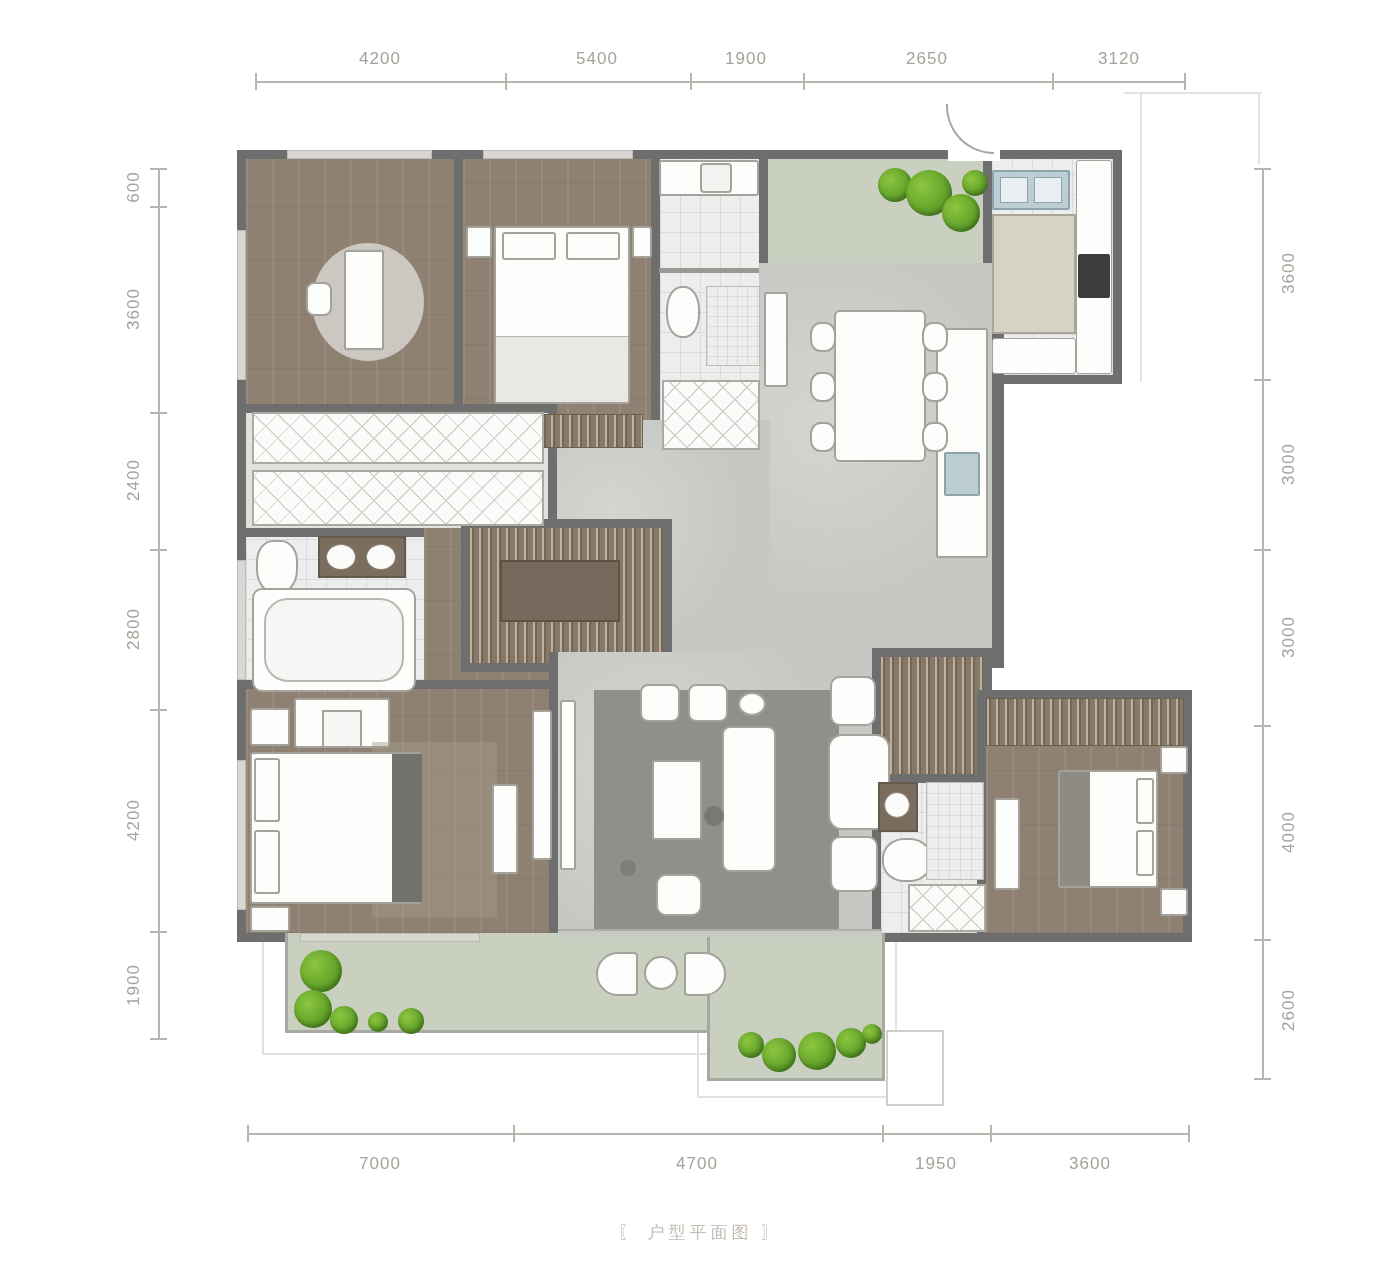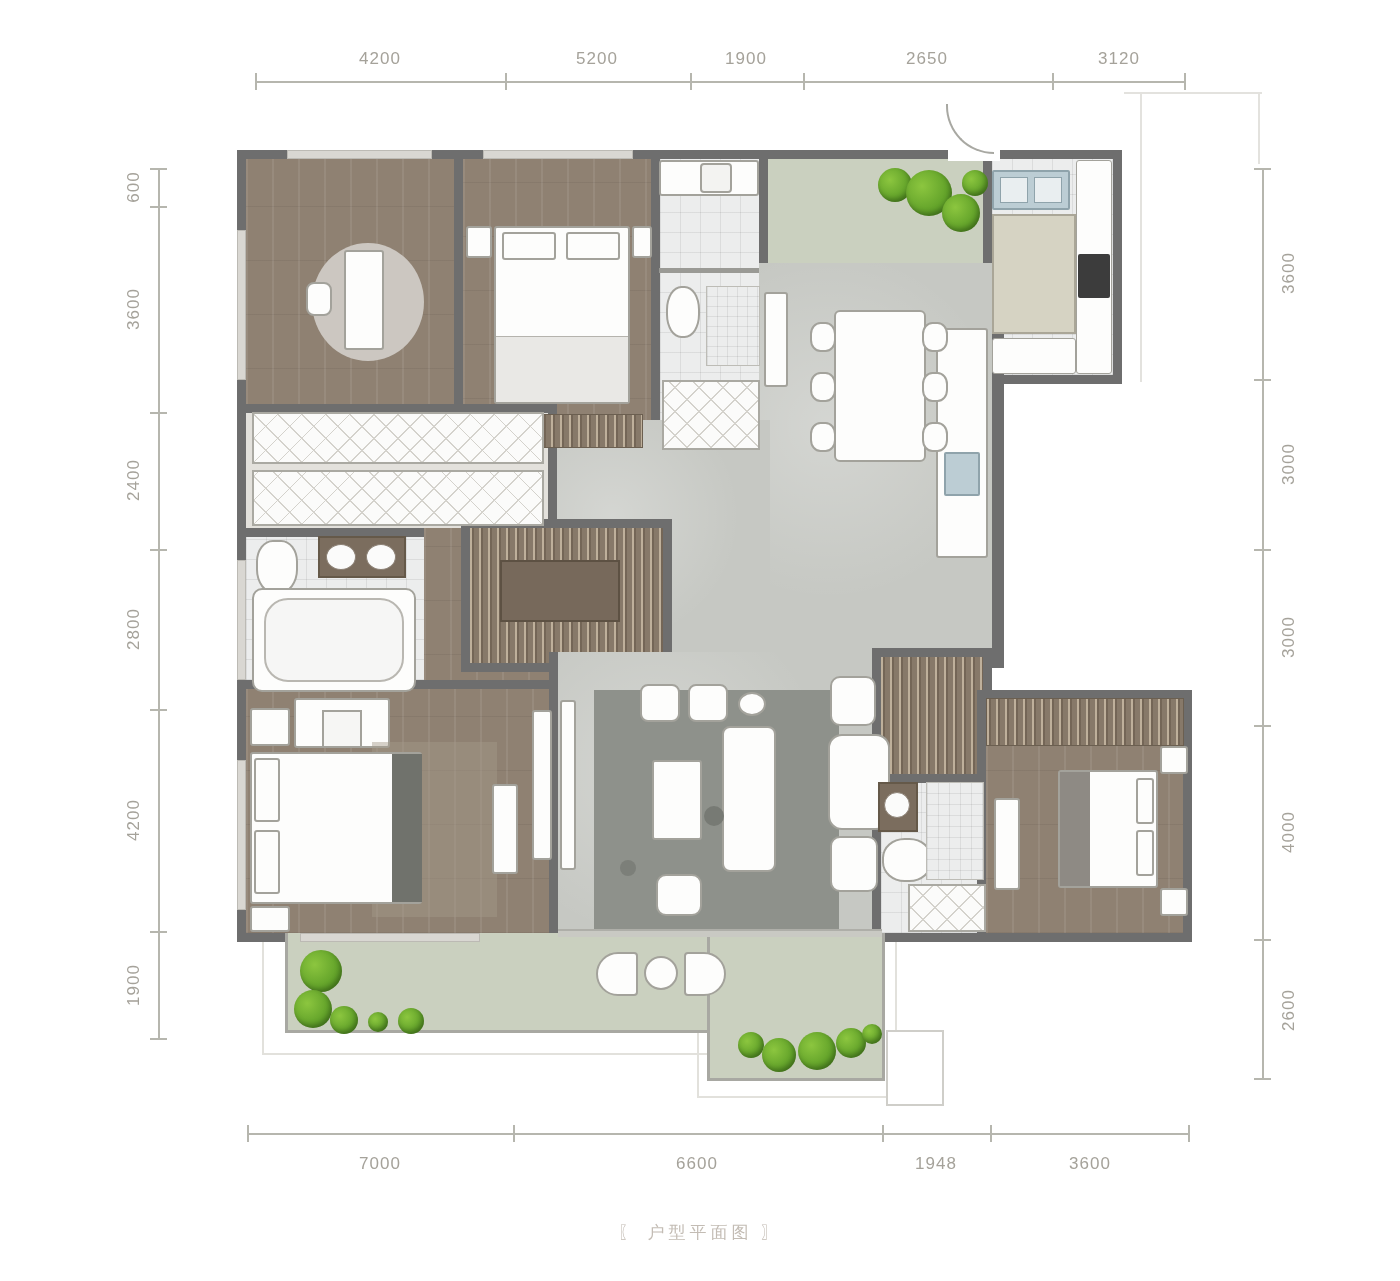--- a/index.html
+++ b/index.html
@@ -200,21 +200,21 @@
   <div class="abs arc" style="left:946px;top:104px;width:48px;height:50px;"></div>
 
   <div class="abs dline" style="left:255px;top:81px;width:931px;height:2px;"></div>
   <div class="abs dtick" style="left:255px;top:73px;width:2px;height:17px;"></div>
   <div class="abs dtick" style="left:505px;top:73px;width:2px;height:17px;"></div>
   <div class="abs dtick" style="left:690px;top:73px;width:2px;height:17px;"></div>
   <div class="abs dtick" style="left:803px;top:73px;width:2px;height:17px;"></div>
   <div class="abs dtick" style="left:1052px;top:73px;width:2px;height:17px;"></div>
   <div class="abs dtick" style="left:1184px;top:73px;width:2px;height:17px;"></div>
   <div class="dlabel" style="left:380px;top:58px;">4200</div>
-  <div class="dlabel" style="left:597px;top:58px;">5200</div>
+  <div class="dlabel" style="left:597px;top:58px;">5400</div>
   <div class="dlabel" style="left:746px;top:58px;">1900</div>
   <div class="dlabel" style="left:927px;top:58px;">2650</div>
   <div class="dlabel" style="left:1119px;top:58px;">3120</div>
 
   <div class="abs dline" style="left:158px;top:168px;width:2px;height:872px;"></div>
   <div class="abs dtick" style="left:150px;top:168px;width:17px;height:2px;"></div>
   <div class="abs dtick" style="left:150px;top:206px;width:17px;height:2px;"></div>
   <div class="abs dtick" style="left:150px;top:412px;width:17px;height:2px;"></div>
   <div class="abs dtick" style="left:150px;top:549px;width:17px;height:2px;"></div>
   <div class="abs dtick" style="left:150px;top:709px;width:17px;height:2px;"></div>
@@ -240,19 +240,19 @@
   <div class="dlabel dlabel-v" style="left:1288px;top:832px;">4000</div>
   <div class="dlabel dlabel-v" style="left:1288px;top:1010px;">2600</div>
 
   <div class="abs dline" style="left:247px;top:1133px;width:943px;height:2px;"></div>
   <div class="abs dtick" style="left:247px;top:1125px;width:2px;height:17px;"></div>
   <div class="abs dtick" style="left:513px;top:1125px;width:2px;height:17px;"></div>
   <div class="abs dtick" style="left:882px;top:1125px;width:2px;height:17px;"></div>
   <div class="abs dtick" style="left:990px;top:1125px;width:2px;height:17px;"></div>
   <div class="abs dtick" style="left:1188px;top:1125px;width:2px;height:17px;"></div>
   <div class="dlabel" style="left:380px;top:1163px;">7000</div>
-  <div class="dlabel" style="left:697px;top:1163px;">6600</div>
-  <div class="dlabel" style="left:936px;top:1163px;">1948</div>
+  <div class="dlabel" style="left:697px;top:1163px;">4700</div>
+  <div class="dlabel" style="left:936px;top:1163px;">1950</div>
   <div class="dlabel" style="left:1090px;top:1163px;">3600</div>
 
   <div class="caption" style="left:700px;top:1232px;">〖 户型平面图 〗</div>
 
 </div>
 
 </body></html>

